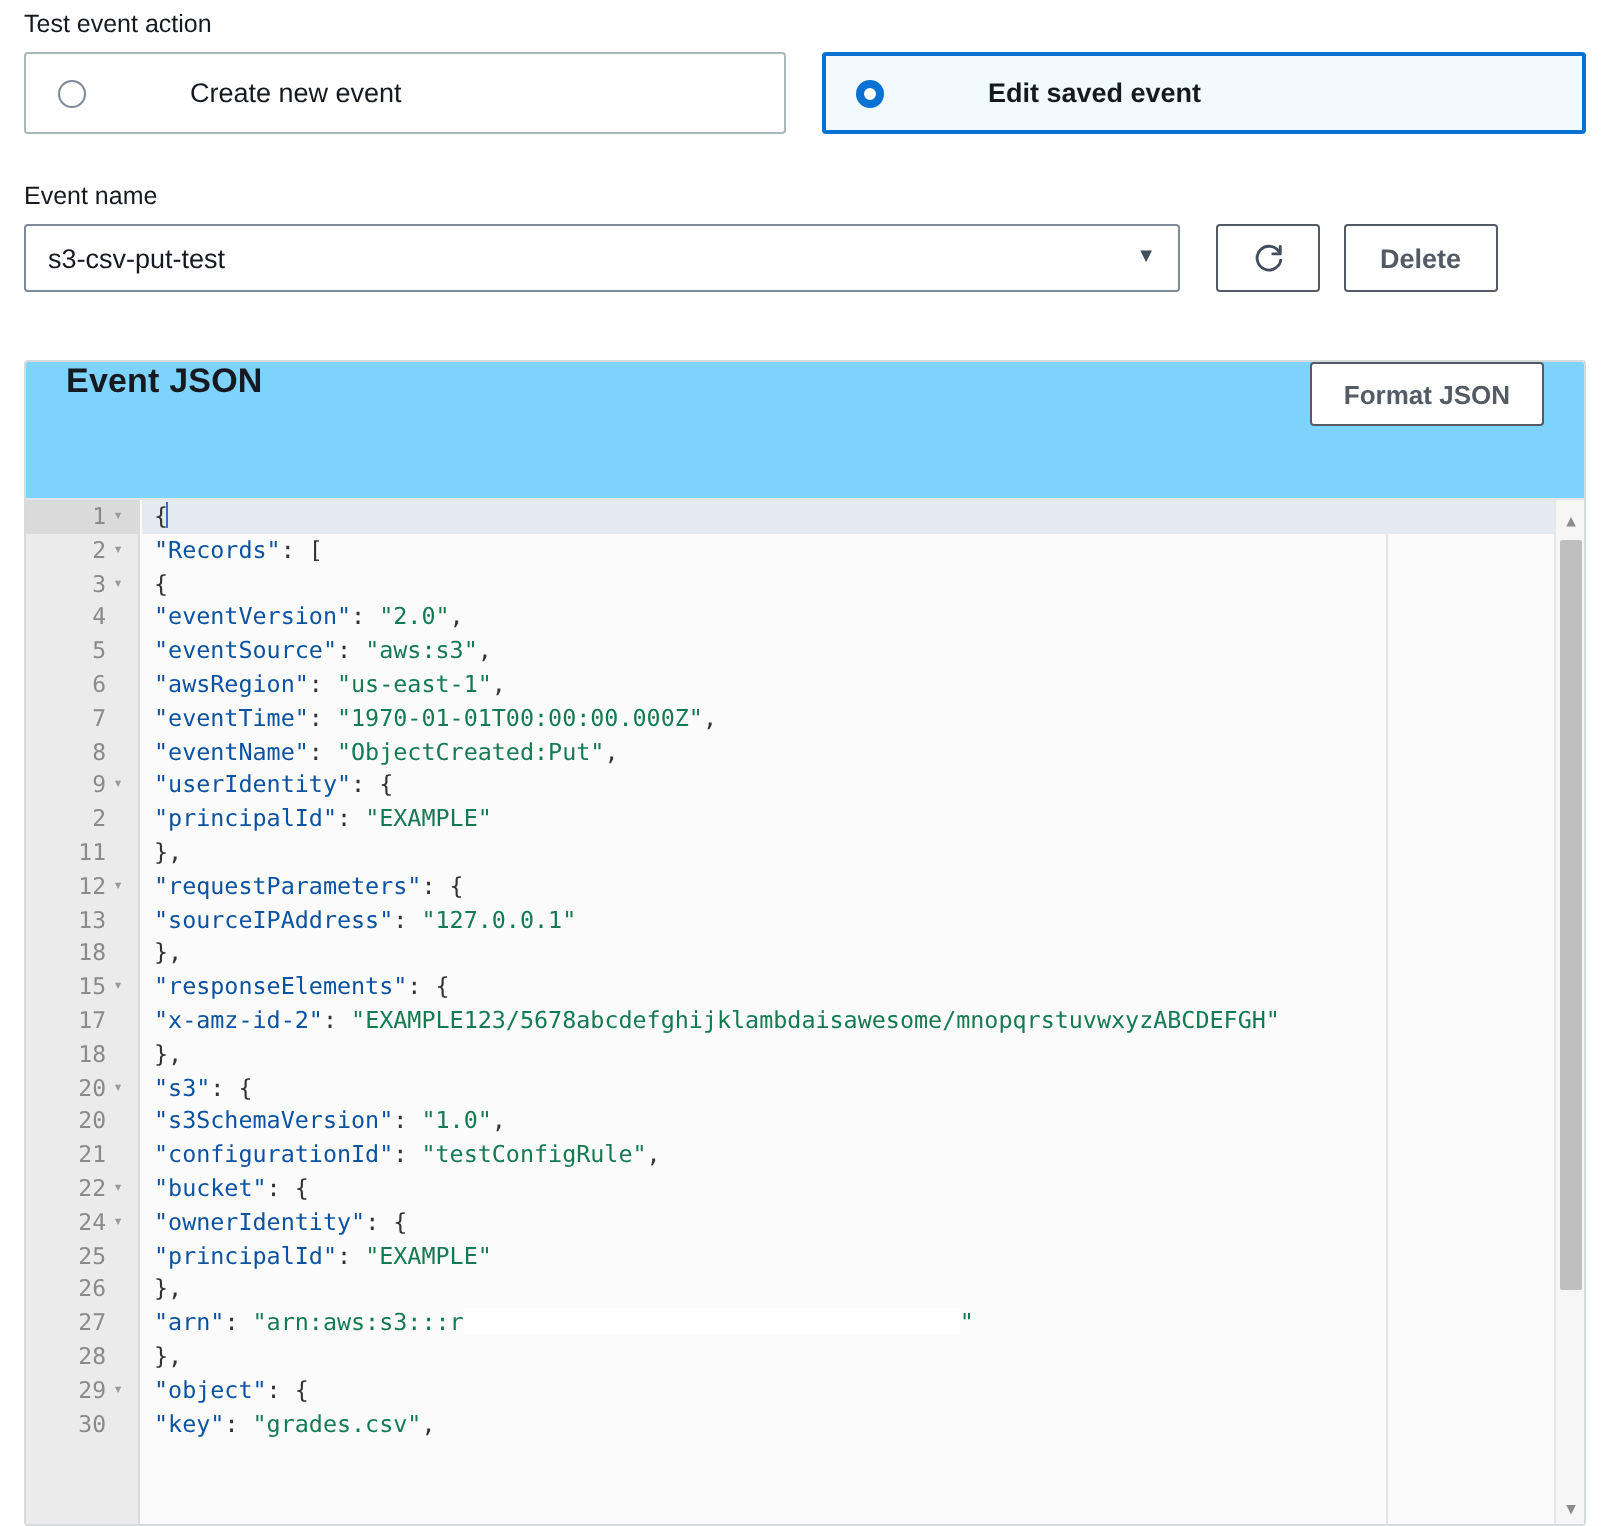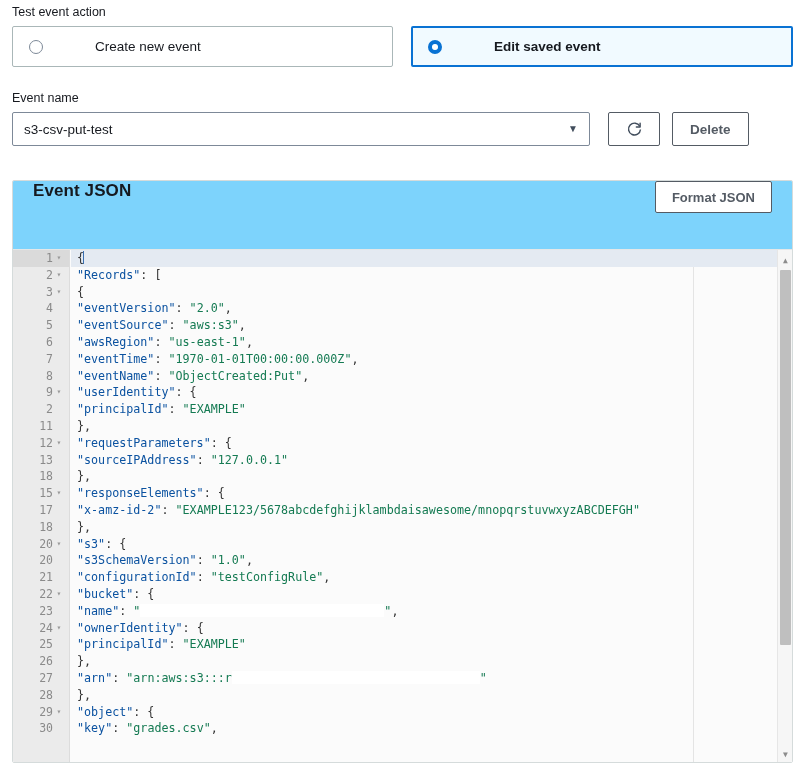--- a/index.html
+++ b/index.html
@@ -463,28 +463,20 @@
             <div class="gutter-cell">
               <span class="ln">22</span>
               <span class="fold">▾</span>
             </div>
             <div class="code-cell">
               <div class="code"><span>        </span><span class="k">"bucket"</span><span class="p">: {</span></div>
             </div>
           </div>
           <div class="row">
             <div class="gutter-cell">
-              <span class="ln">23</span>
-            </div>
-            <div class="code-cell">
-              <div class="code"><span>          </span><span class="k">"name"</span><span class="p">: </span><span class="s">"</span><span class="redact" style="width: 244px;"></span><span class="s">"</span><span class="p">,</span></div>
-            </div>
-          </div>
-          <div class="row">
-            <div class="gutter-cell">
               <span class="ln">24</span>
               <span class="fold">▾</span>
             </div>
             <div class="code-cell">
               <div class="code"><span>          </span><span class="k">"ownerIdentity"</span><span class="p">: {</span></div>
             </div>
           </div>
           <div class="row">
             <div class="gutter-cell">
               <span class="ln">25</span>

